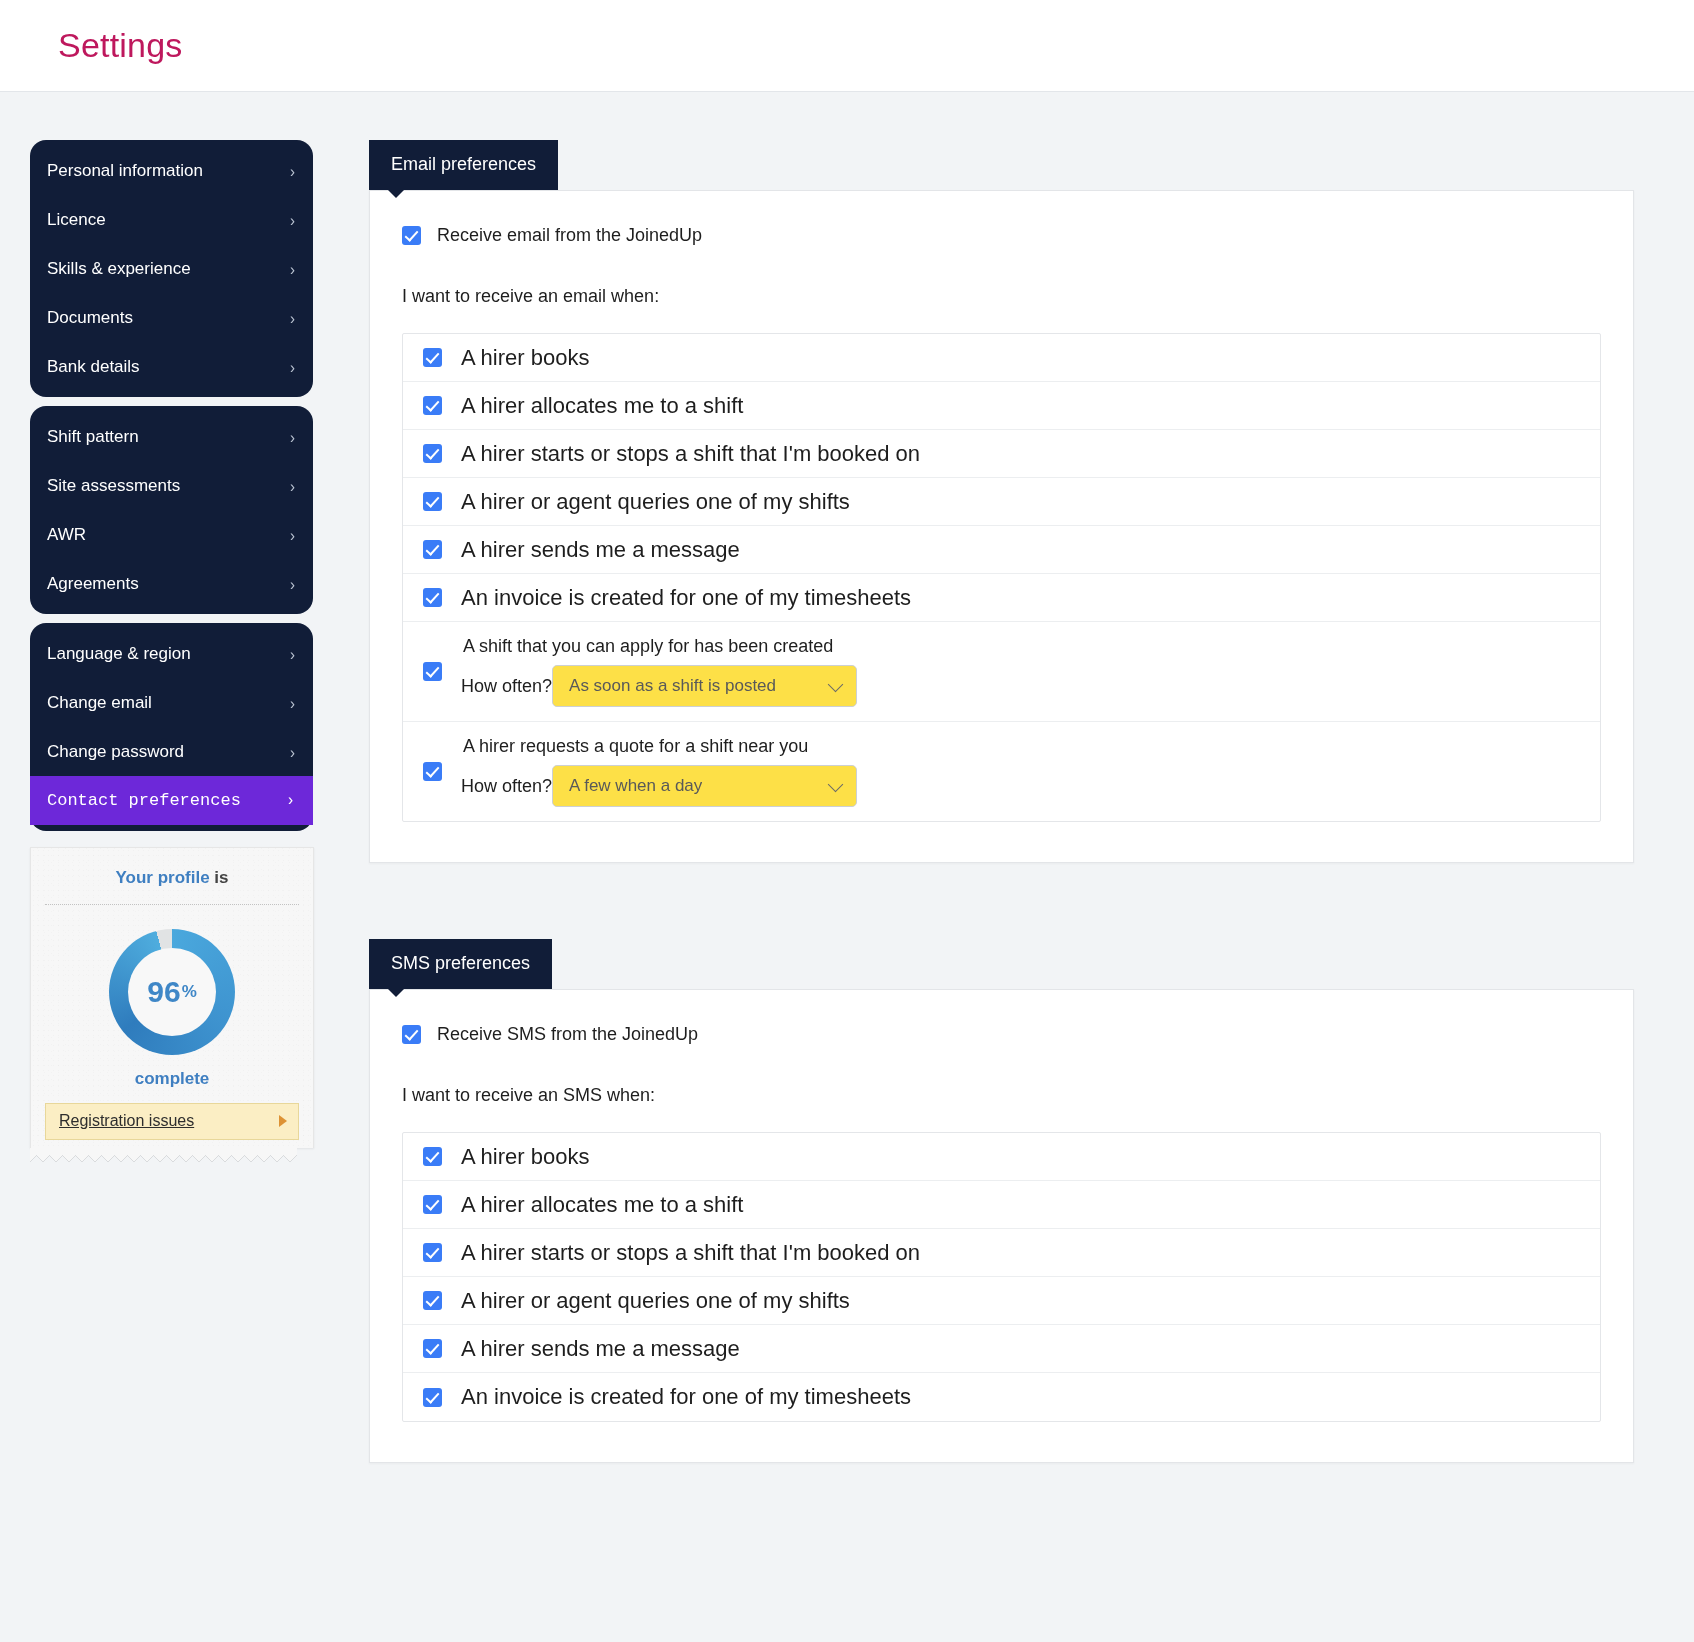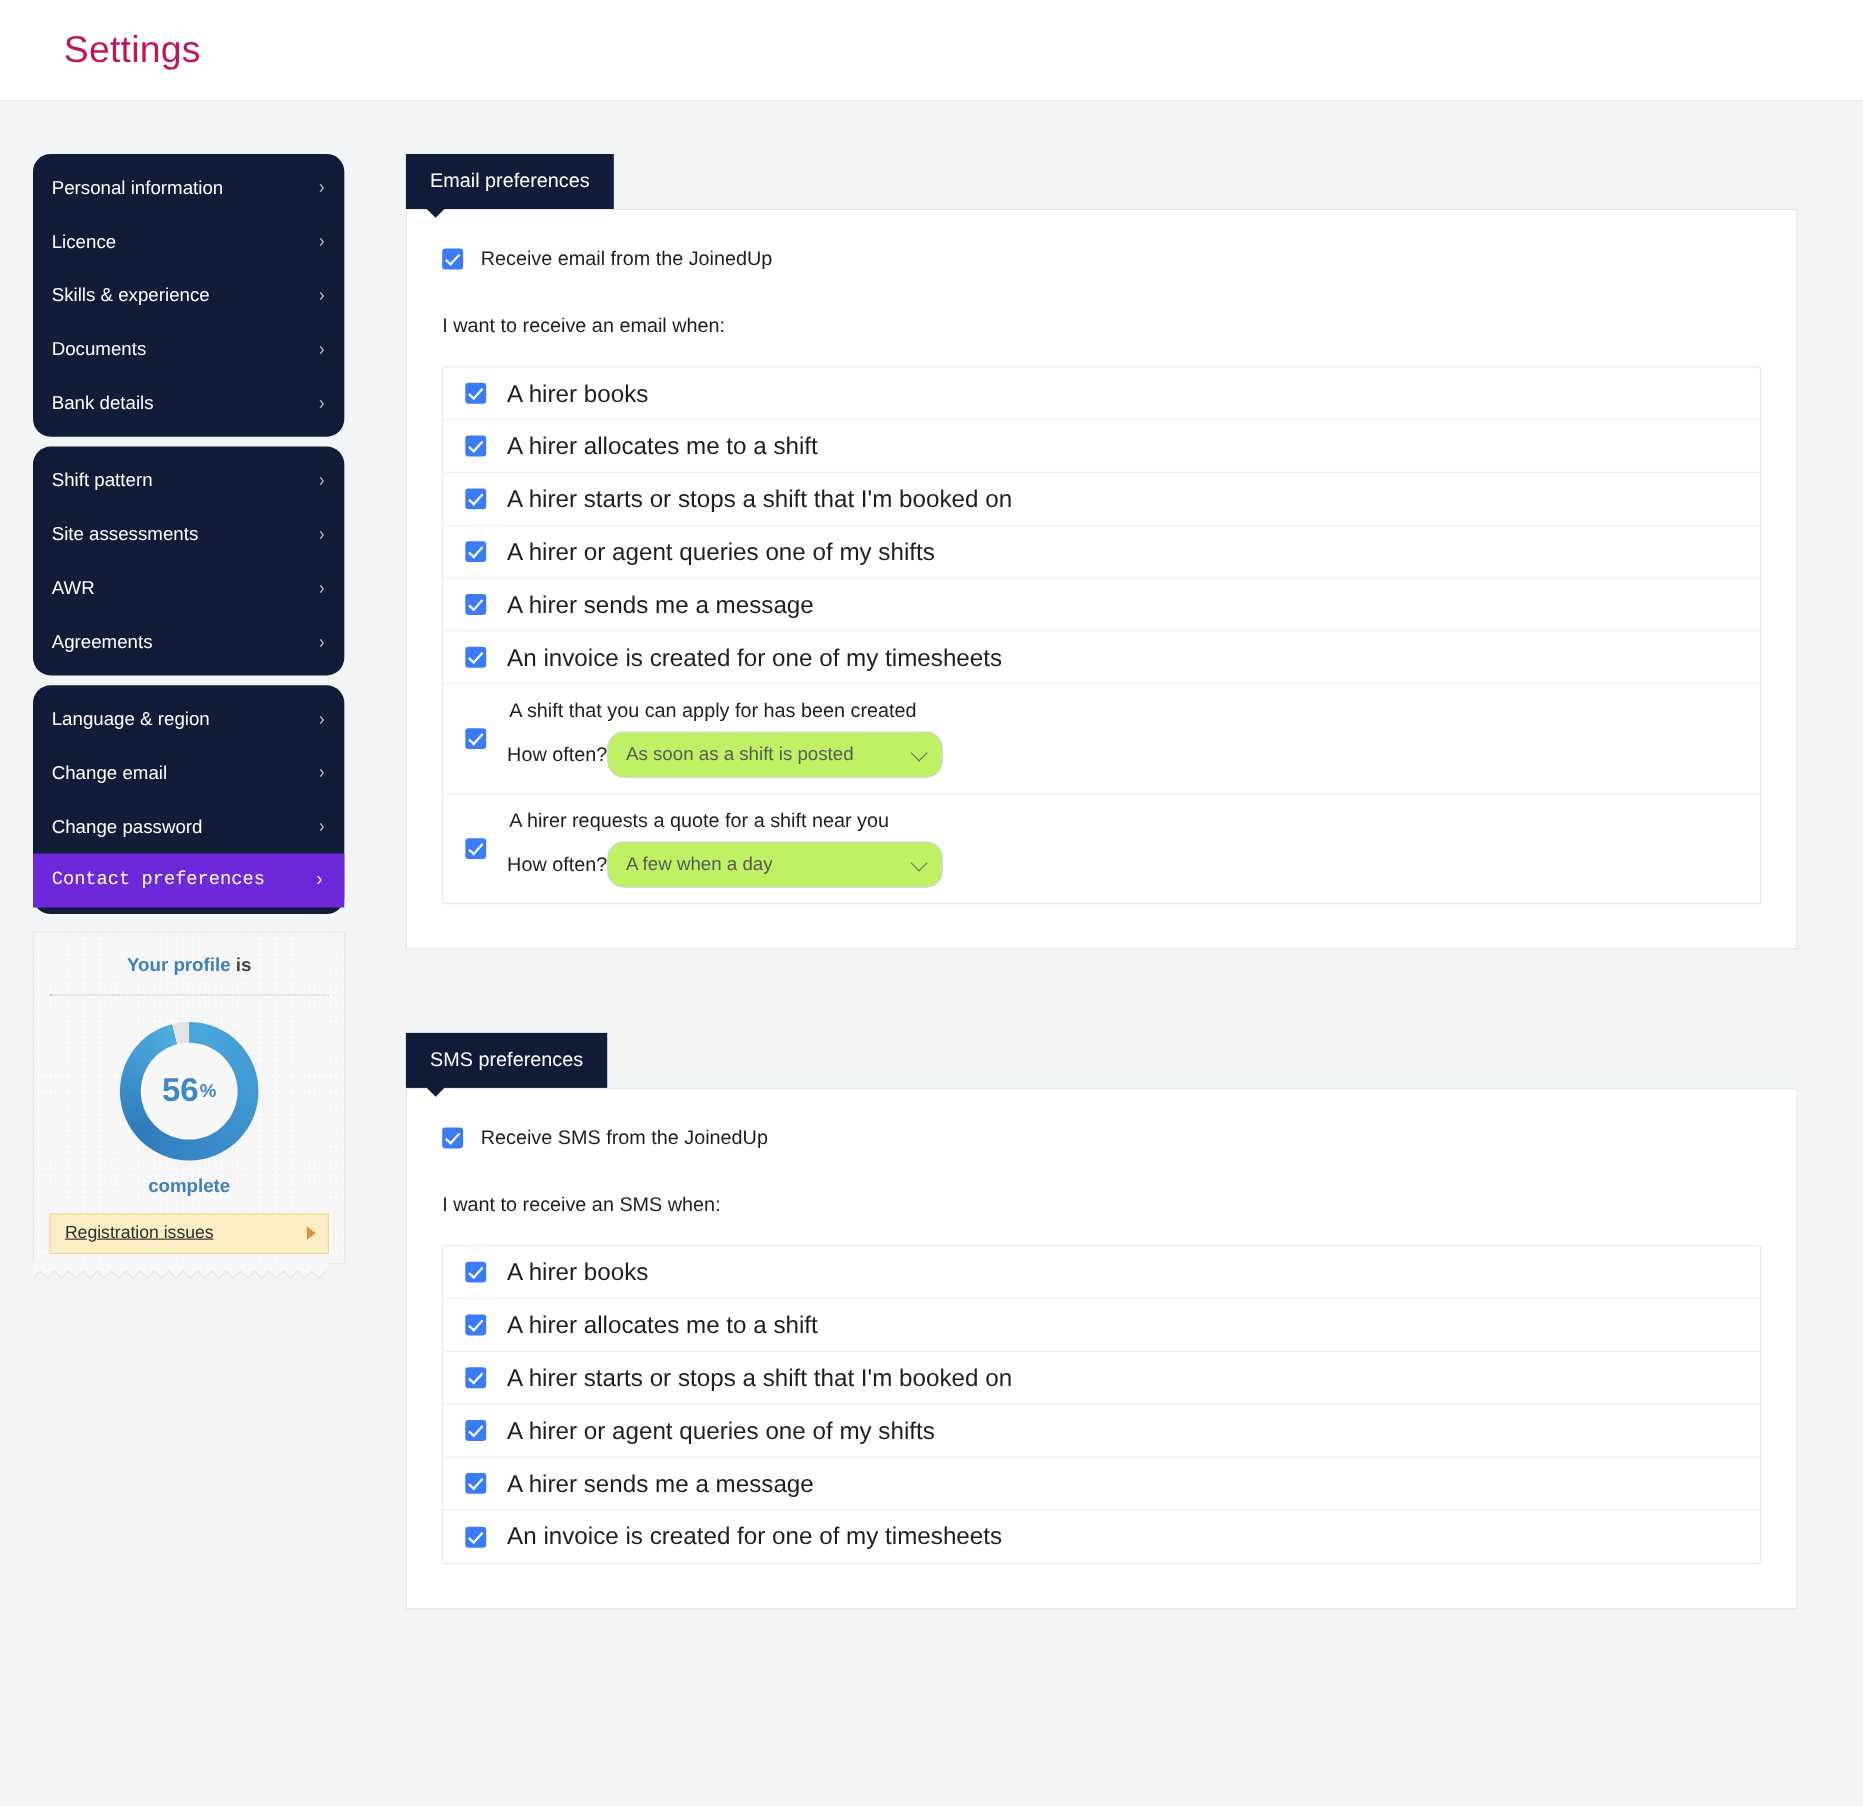--- a/index.html
+++ b/index.html
@@ -244,22 +244,22 @@
   }
   .sel-block { display: flex; flex-direction: column; gap: 8px; }
   .sel-caption { font-size: 18px; color: #1e1e1e; padding-left: 2px; }
   .sel-line { display: flex; align-items: center; }
   .sel-how { font-size: 18px; color: #1e1e1e; }
   .select-box {
     position: relative;
     width: 305px;
     height: 42px;
     border: 1px solid #ccd0d4;
-    border-radius: 15px;
-    background: #bef264;
+    border-radius: 5px;
+    background: #fde047;
     display: flex;
     align-items: center;
     padding: 0 38px 0 16px;
     cursor: pointer;
   }
   .select-value {
     font-size: 17px;
     color: #595959;
     white-space: nowrap;
     overflow: hidden;
@@ -349,21 +349,21 @@
 
     <div>
       <div class="profile-card">
         <div class="profile-head">
           <span>Your profile</span><span class="light"> is</span>
         </div>
 
         <div class="donut-wrap">
           <div class="donut" id="donut-ring" style="background: conic-gradient(rgb(74, 168, 221) 0deg, rgb(62, 147, 207) 120.96deg, rgb(47, 124, 189) 231.552deg, rgb(79, 173, 222) 345.6deg, rgb(225, 227, 228) 345.6deg, rgb(225, 227, 228) 360deg);"></div>
           <div class="donut-label">
-            <span class="donut-num">56</span>
+            <span class="donut-num">96</span>
             <span class="donut-pct">%</span>
           </div>
         </div>
 
         <div class="profile-complete">complete</div>
 
         <div class="reg-issues">
           <span class="reg-issues-label">Registration issues</span>
           <span class="tri-right"></span>
         </div>

